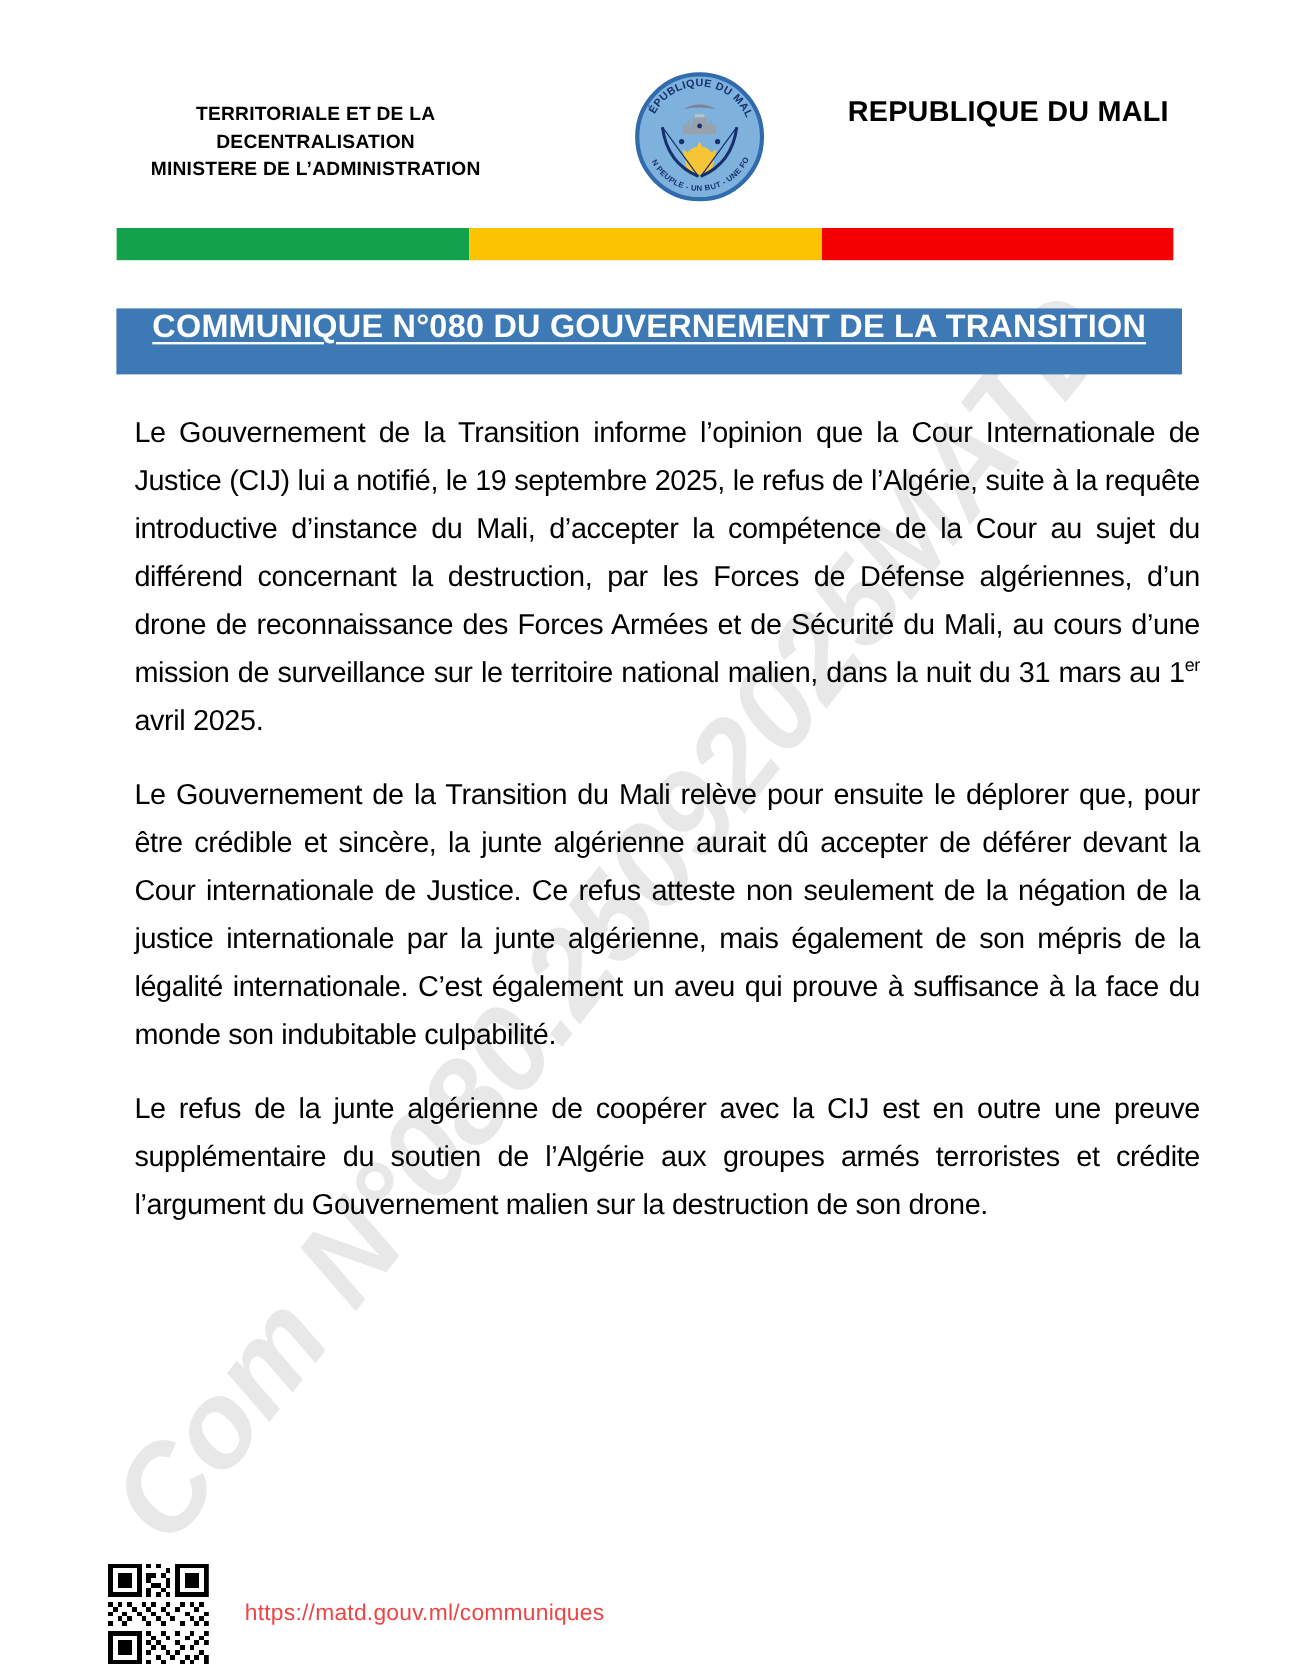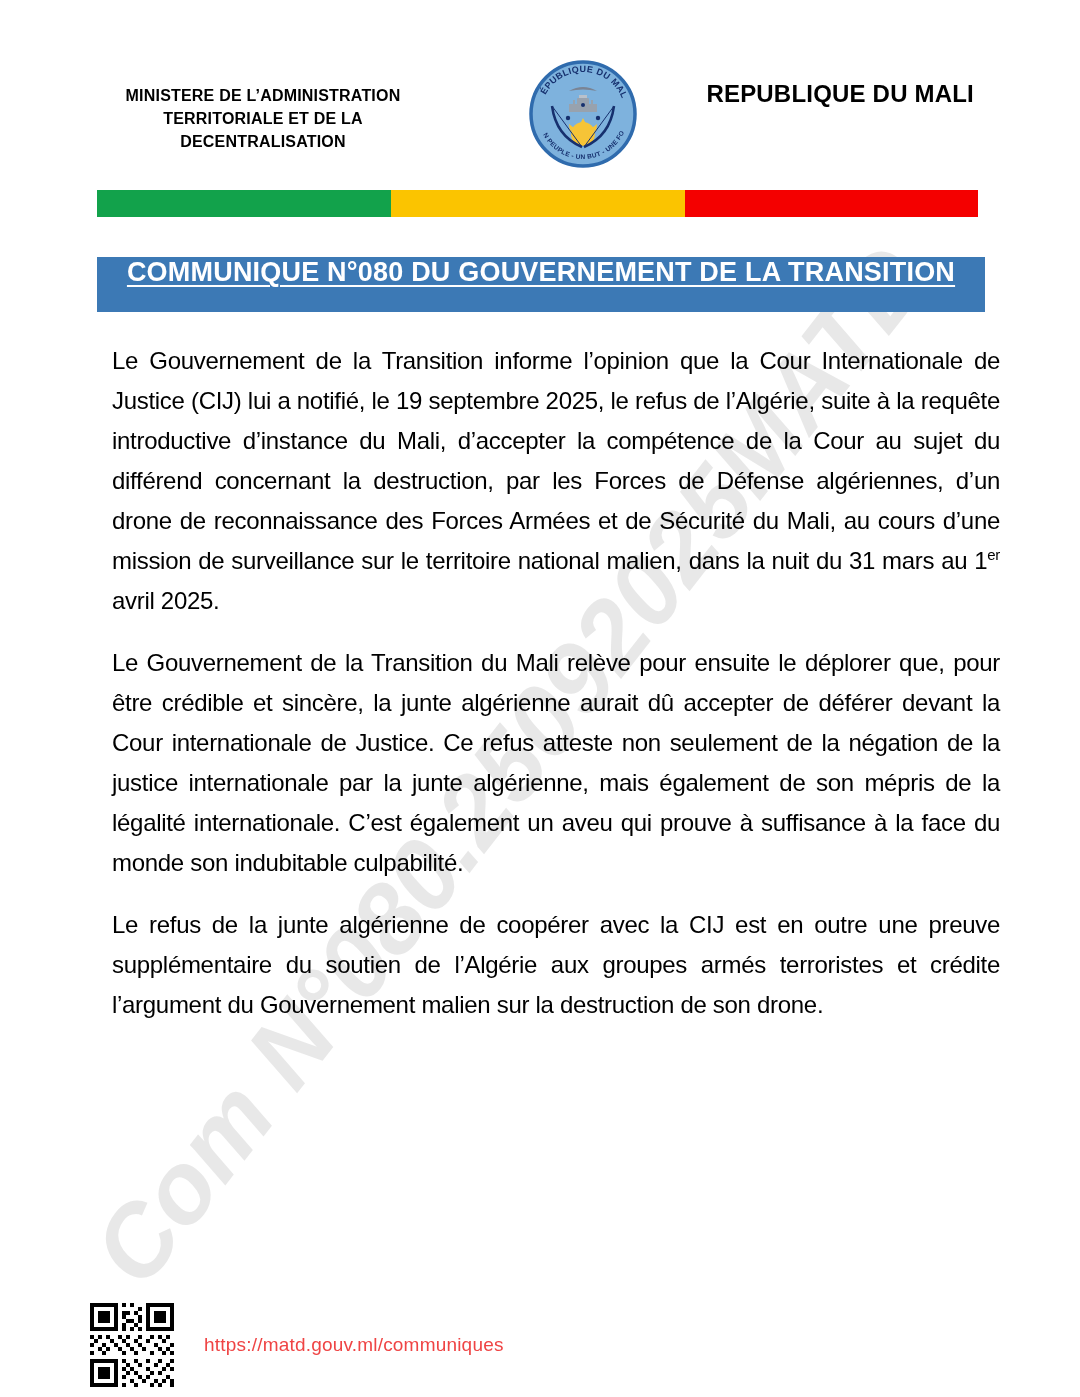--- a/index.html
+++ b/index.html
@@ -55,22 +55,22 @@
     margin-left:30px;font-size:19px;color:#ef4444;text-decoration:none;
     letter-spacing:.2px;cursor:pointer;
   }
 </style>
 </head>
 <body>
 
 <div class="page">
 
   <div class="ministry">
+    <div>TERRITORIALE ET DE LA DECENTRALISATION</div>
     <div>MINISTERE DE L’ADMINISTRATION</div>
-    <div>TERRITORIALE ET DE LA DECENTRALISATION</div>
   </div>
 
   <div class="seal">
     <svg viewBox="0 0 112 112" width="112" height="112">
       <defs>
         <path id="sealArcTop" d="M 17.9,38.3 A 42,42 0 0 1 94.1,38.3" fill="none"></path>
         <path id="sealArcBot" d="M 15.2,75 A 45,45 0 0 0 96.8,75" fill="none"></path>
       </defs>
       <circle cx="56" cy="56" r="52" fill="#7EB2DD" stroke="#2F6BAD" stroke-width="3.5"></circle>
       <text font-size="9" font-weight="bold" fill="#16306E" letter-spacing="0.4">

